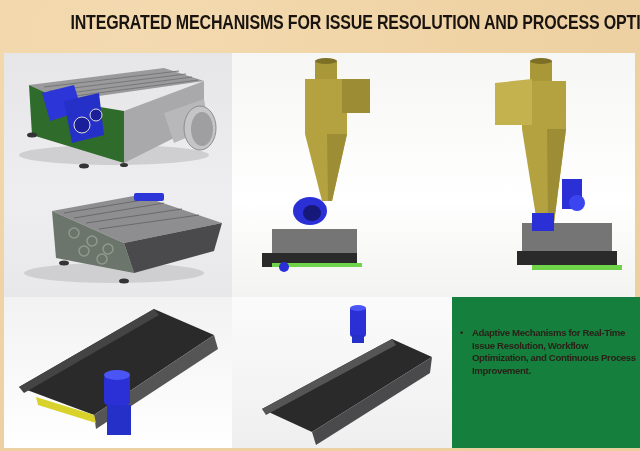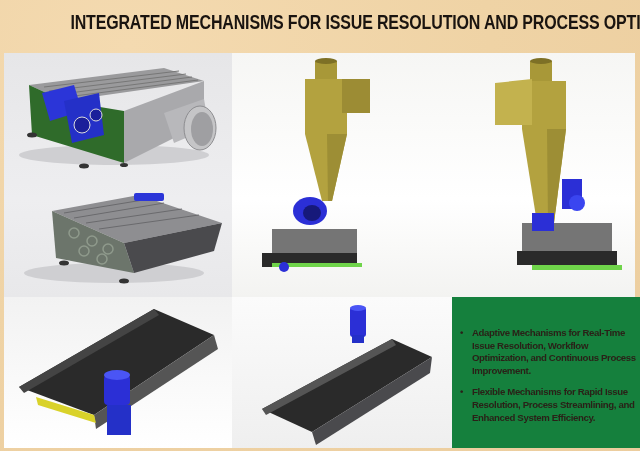--- a/index.html
+++ b/index.html
@@ -136,15 +136,14 @@
     <polygon points="80,135 200,60 198,76 84,148" fill="#4a4a4d"></polygon>
     <rect x="118" y="10" width="16" height="30" rx="3" fill="#2b2fd6"></rect>
     <ellipse cx="126" cy="11" rx="8" ry="3" fill="#4a55f5"></ellipse>
     <rect x="120" y="38" width="12" height="8" fill="#2430c8"></rect>
   </svg>
 </div>
 
 <div class="panel" id="p5">
   <ul class="bullets">
     <li>Adaptive Mechanisms for Real-Time Issue Resolution, Workflow Optimization, and Continuous Process Improvement.</li>
-    <li>Flexible Mechanisms for Rapid Issue Resolution, Process Streamlining, and Enhanced System Efficiency.</li>
   </ul>
 </div>
 
 </body></html>

